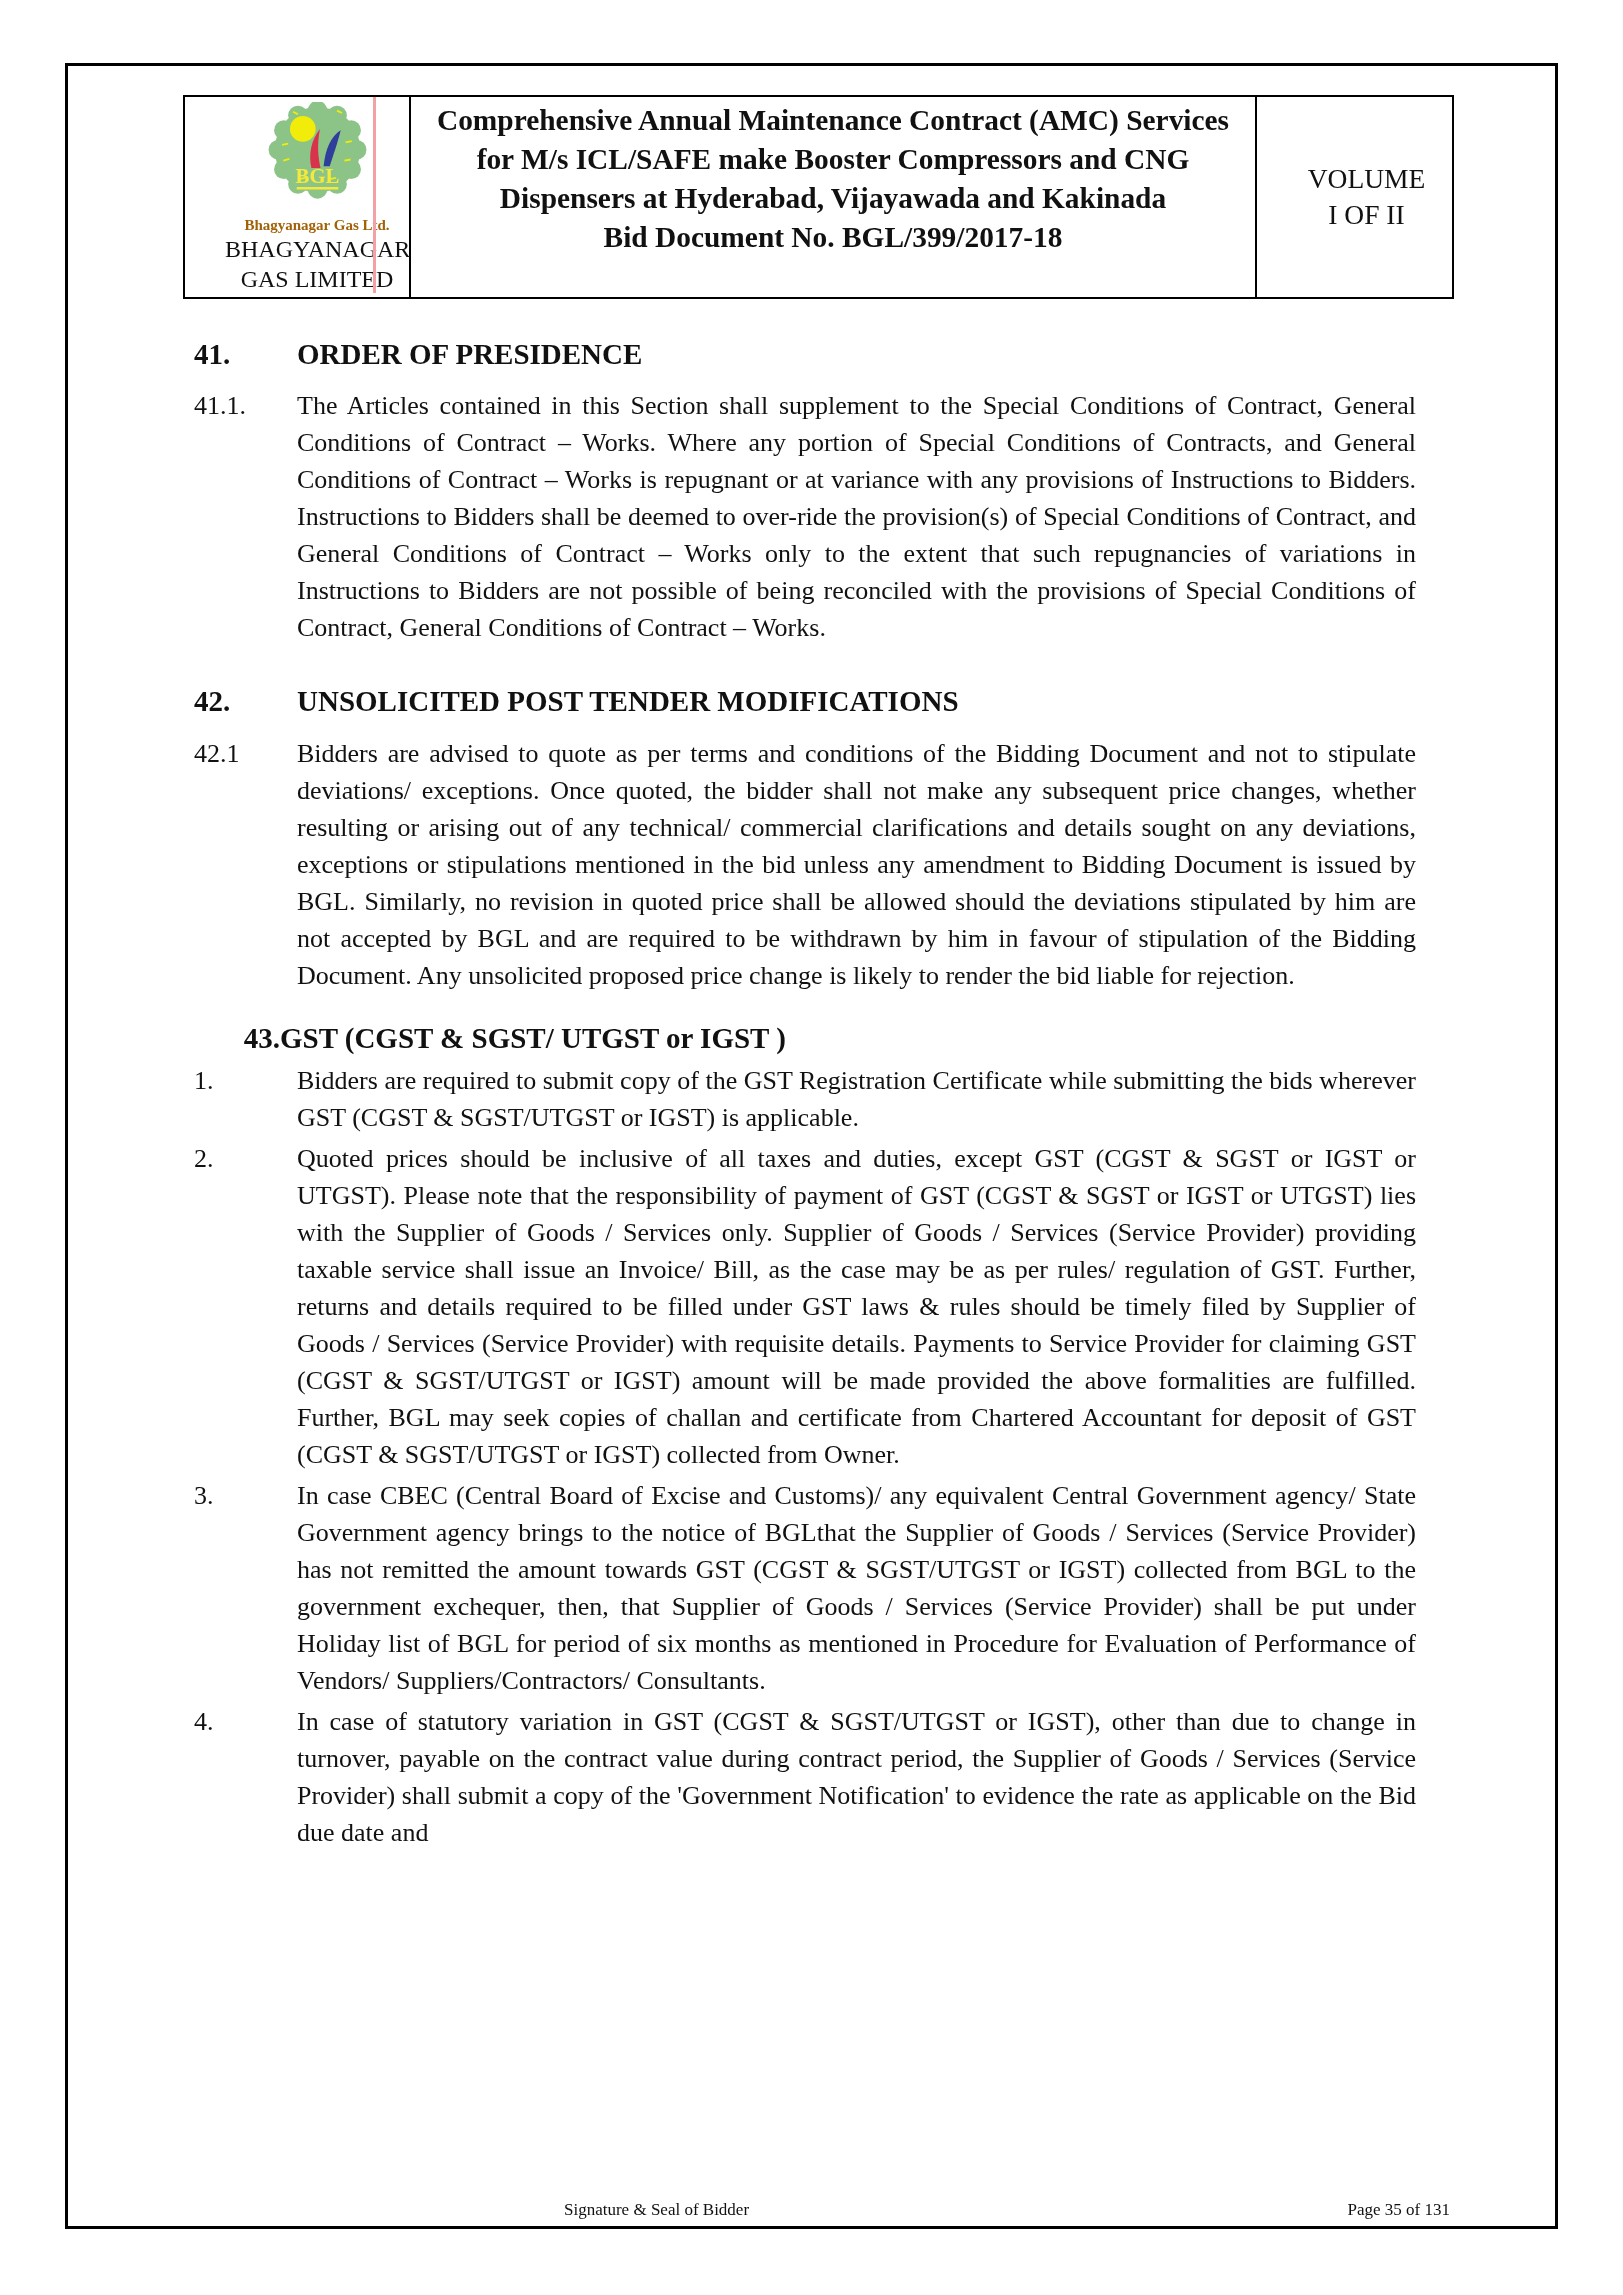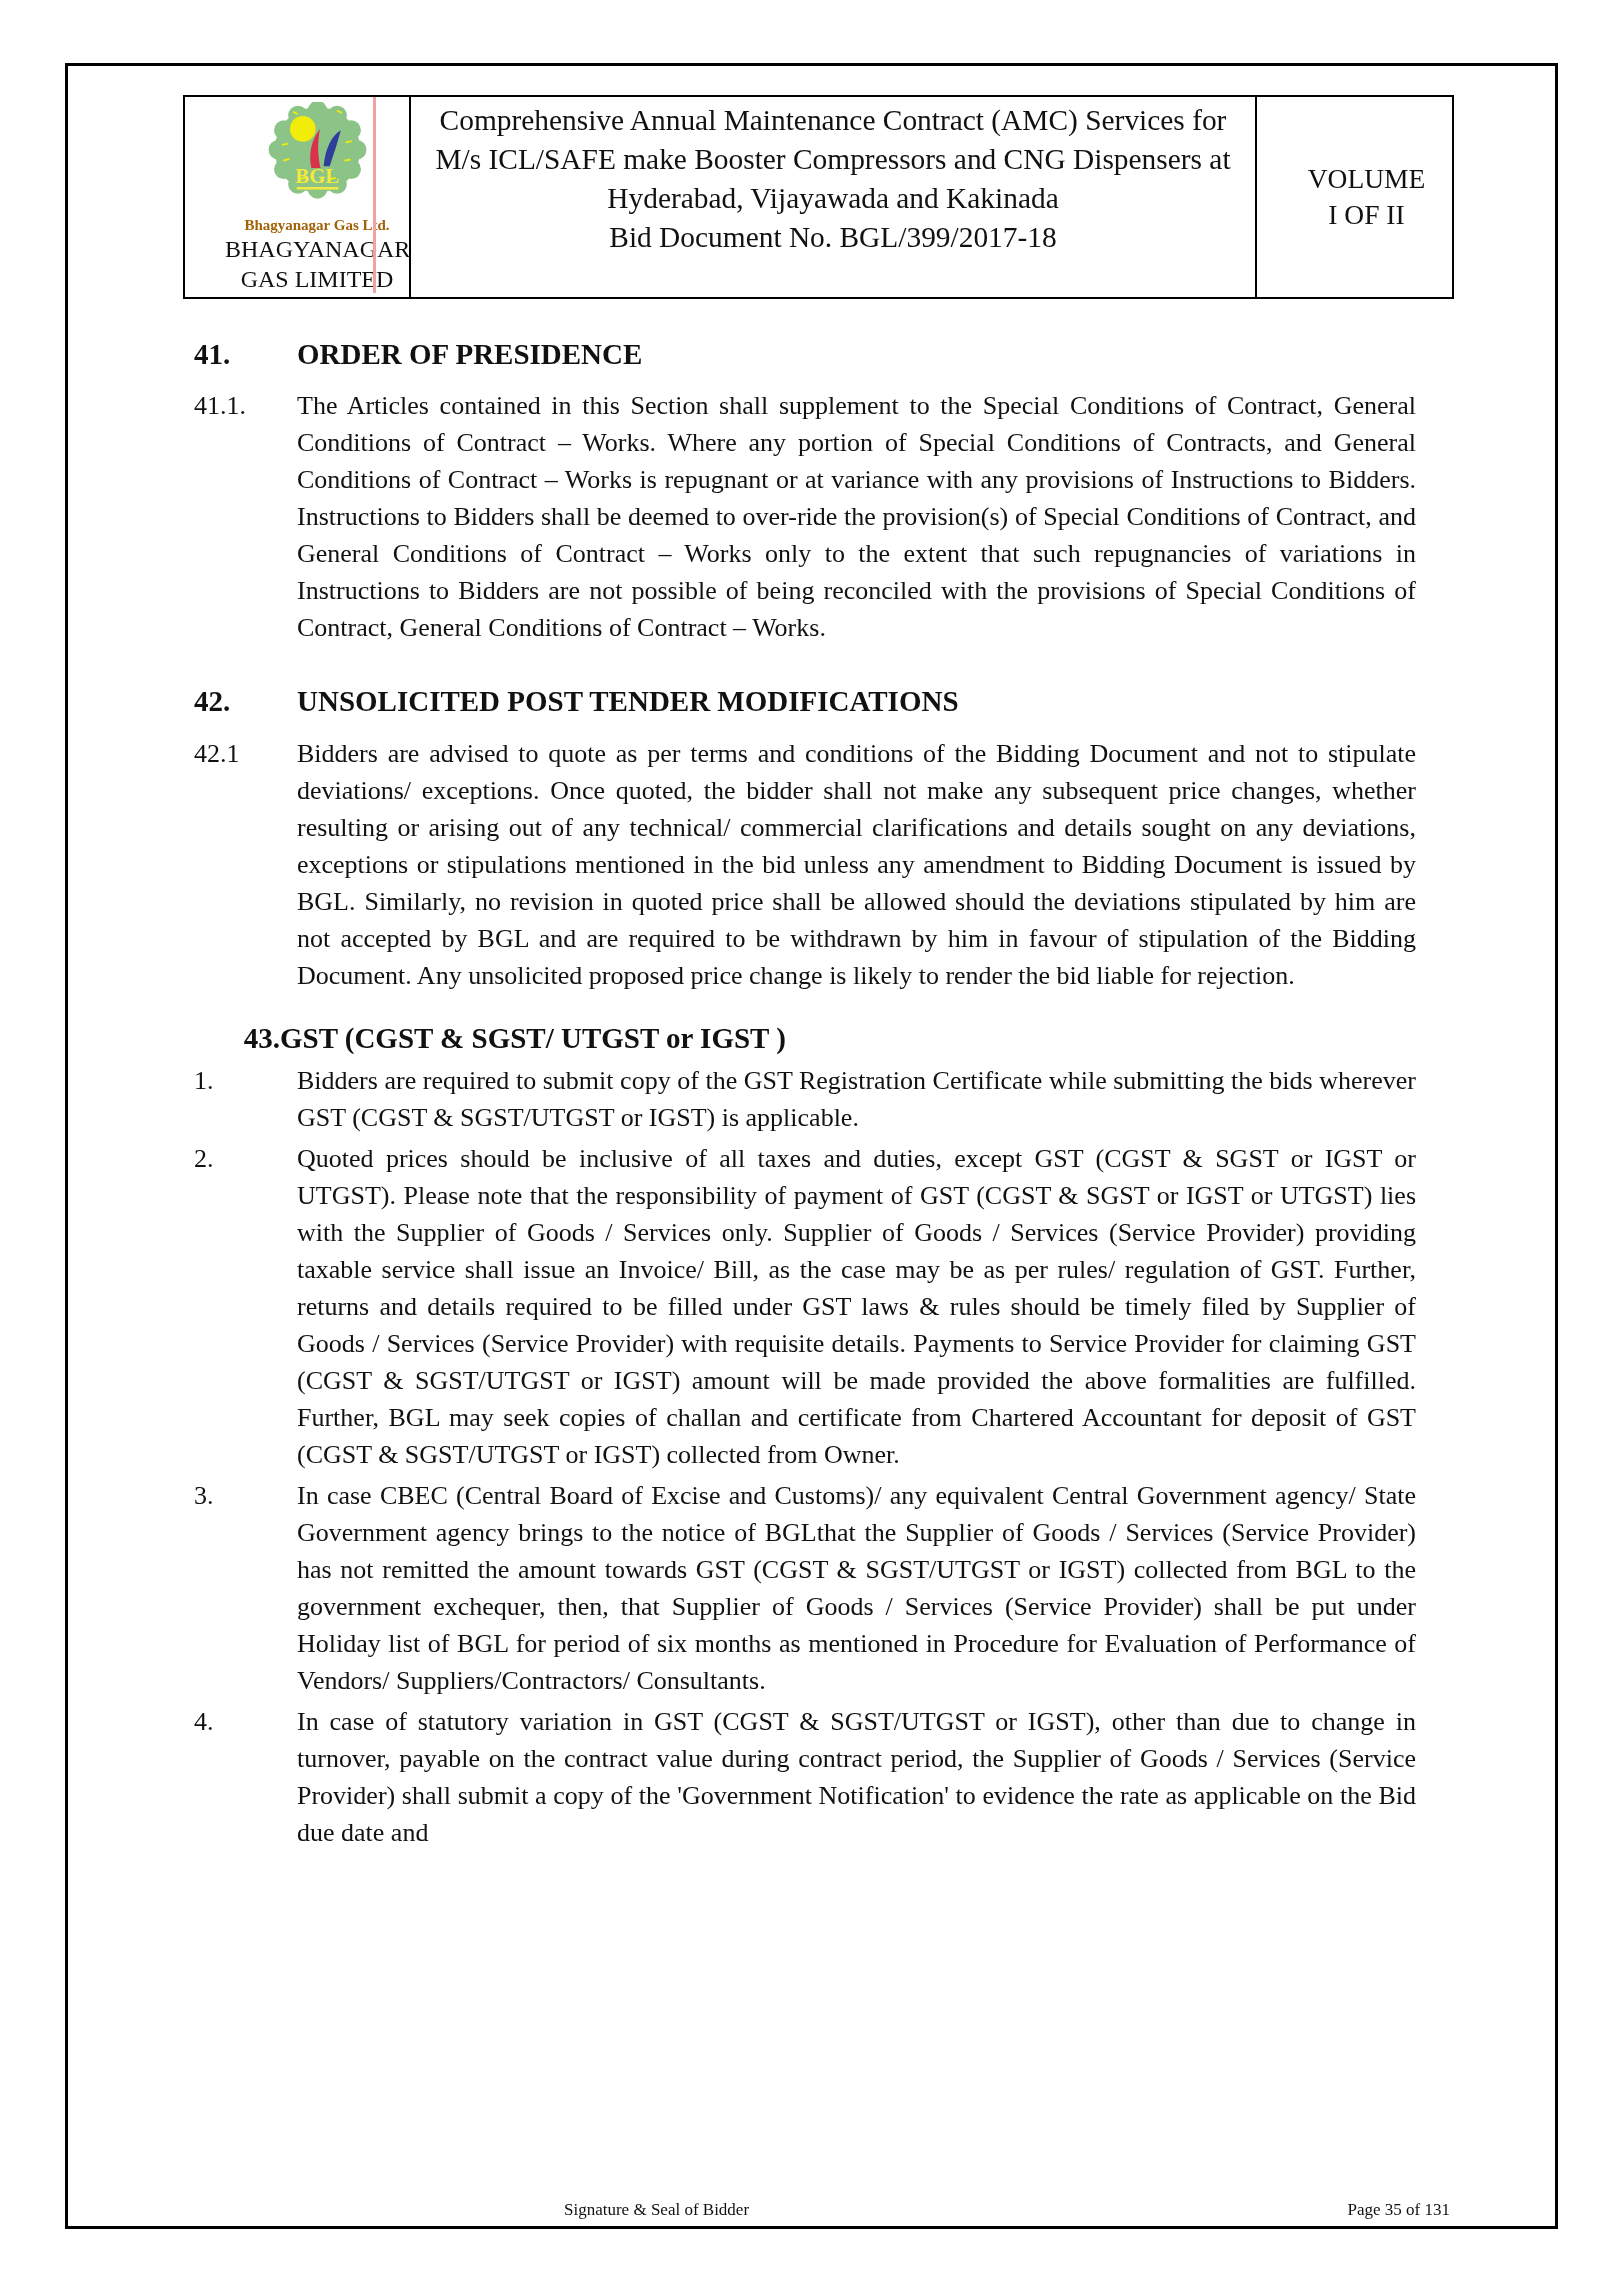--- a/index.html
+++ b/index.html
@@ -38,21 +38,21 @@
   }
   .company-name{
     font-size:24px;line-height:29.4px;color:#111;margin-top:1.3px;
   }
   .artifact{
     position:absolute;top:0;right:33px;width:2.6px;height:196px;
     background:#f2a1a4;
   }
   .title-cell{
     flex:1;border-left:2px solid #000;border-right:2px solid #000;
-    text-align:center;font-weight:normal;
+    text-align:center;font-weight:bold;
     font-size:29.4px;line-height:39px;
     padding:3.9px 17px 0 17px;
   }
   .volume-cell{
     width:195px;display:flex;flex-direction:column;
     justify-content:center;align-items:center;
     font-size:27.5px;line-height:36px;padding-left:24px;
   }
   
   .body{

